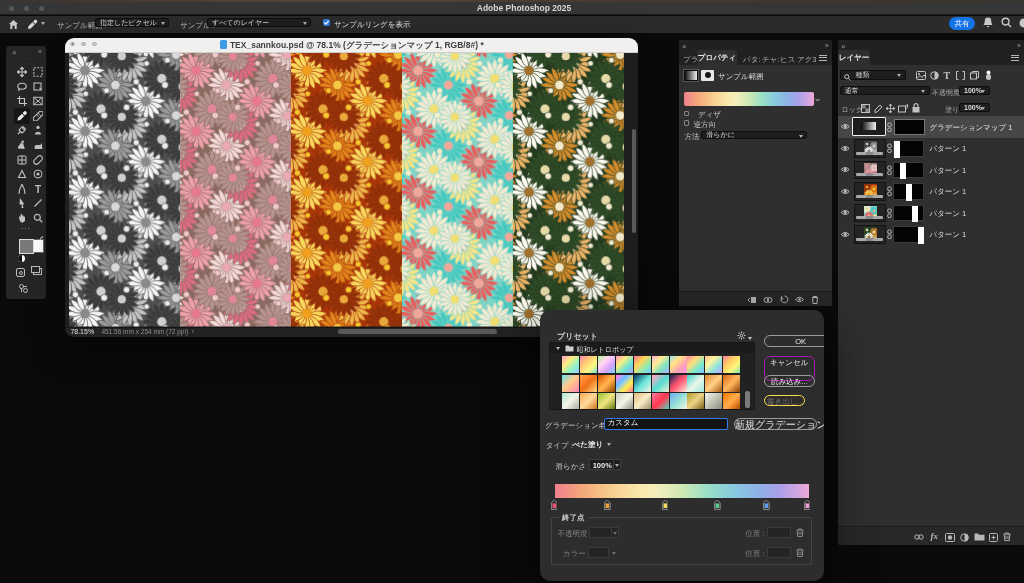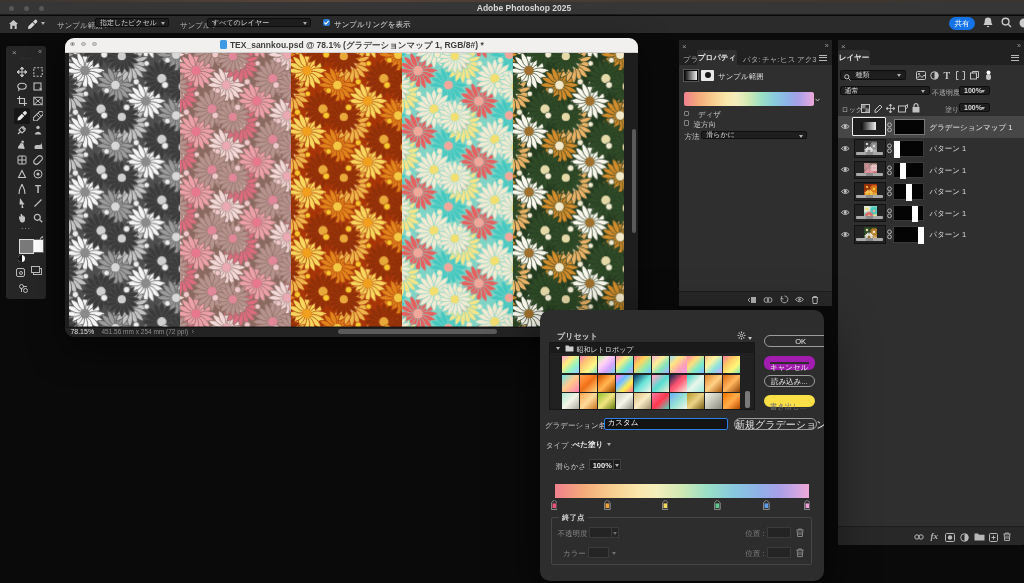--- a/index.html
+++ b/index.html
@@ -861,23 +861,23 @@
       <div class="ab" style="left:75.8px;top:83.5px;width:17.0px;height:16.2px;background:linear-gradient(135deg,#c8c8c0, #f0f0e8, #909088);"></div>
       <div class="ab" style="left:93.7px;top:83.5px;width:17.0px;height:16.2px;background:linear-gradient(135deg,#d0b890, #f0e8d0, #989078);"></div>
       <div class="ab" style="left:111.6px;top:83.5px;width:17.0px;height:16.2px;background:linear-gradient(135deg,#f088a0, #d04858, #70c8b8);"></div>
       <div class="ab" style="left:129.5px;top:83.5px;width:17.0px;height:16.2px;background:linear-gradient(135deg,#80a8d8, #a8d8d0, #f0f0e8);"></div>
       <div class="ab" style="left:147.4px;top:83.5px;width:17.0px;height:16.2px;background:linear-gradient(135deg,#a89850, #e0d0a0, #706030);"></div>
       <div class="ab" style="left:165.3px;top:83.5px;width:17.0px;height:16.2px;background:linear-gradient(135deg,#f0f0e8, #c0c0b8, #888880);"></div>
       <div class="ab" style="left:183.2px;top:83.5px;width:17.0px;height:16.2px;background:linear-gradient(135deg,#c87830, #f0b070, #905020);"></div>
       <div class="ab" style="left:205.3px;top:81.2px;width:4.3px;height:17px;background:#7a7a7a;border-radius:2px;filter:none"></div>
     </div>
     <div class="ab" style="left:223.7px;top:25.5px;width:74px;height:11.8px;border:1px solid #9d9d9d;border-radius:6px;color:#e8e8e8;font-size:7.5px;text-align:center;line-height:11.5px;white-space:nowrap">OK</div>
-    <div class="ab" style="left:223.7px;top:46px;width:51px;height:14px;border:6px solid #a21caf;border-radius:6px;color:#e8e8e8;font-size:7.5px;text-align:center;line-height:11.5px;white-space:nowrap">キャンセル</div>
+    <div class="ab" style="left:223.7px;top:46px;width:51px;height:25px;border:1px solid #a21caf;border-radius:6px;color:#e8e8e8;font-size:7.5px;text-align:center;line-height:11.5px;white-space:nowrap">キャンセル</div>
     <div class="ab" style="left:223.7px;top:65.5px;width:51px;height:11.8px;border:1px solid #9d9d9d;border-radius:6px;color:#e8e8e8;font-size:7.5px;text-align:center;line-height:11.5px;white-space:nowrap">読み込み...</div>
-    <div class="ab" style="left:223.7px;top:85px;width:51px;height:11.8px;border:6px solid #fde047;border-radius:6px;color:#6f6f6f;font-size:7.5px;text-align:left;line-height:11.5px;white-space:nowrap">書き出し...</div>
+    <div class="ab" style="left:223.7px;top:85px;width:41px;height:11.8px;border:1px solid #fde047;border-radius:6px;color:#6f6f6f;font-size:7.5px;text-align:right;line-height:11.5px;white-space:nowrap">書き出し...</div>
     <div class="ab" style="left:5px;top:111.5px;color:#c9c9c9;font-size:7.5px">グラデーション名 :</div>
     <div class="ab" style="left:63.7px;top:108.8px;width:124.6px;height:11.6px;background:#131313;border:1.5px solid #2e7fe8;border-radius:2px;color:#fff;font-size:7.5px;line-height:8.5px;padding:0 3px">カスタム</div>
     <div class="ab" style="left:194px;top:108px;width:82.5px;height:12.5px;border:1px solid #9d9d9d;border-radius:7px;color:#e8e8e8;font-size:10px;line-height:12px;white-space:nowrap">新規グラデーション</div>
     <div class="ab" style="left:5.7px;top:131px;color:#c9c9c9;font-size:7.5px">タイプ :</div>
     <div class="ab" style="left:32.6px;top:130.5px;color:#ececec;font-size:7.5px;font-weight:700">べた塗り</div>
     <div class="ab" style="left:67px;top:133.5px;width:0;height:0;border-left:2.8px solid transparent;border-right:2.8px solid transparent;border-top:3.6px solid #b0b0b0"></div>
     <div class="ab" style="left:15.6px;top:152.5px;color:#c9c9c9;font-size:7.5px">滑らかさ :</div>
     <div class="ab" style="left:48.7px;top:149.3px;width:25px;height:11.2px;background:#1d1d1d;border:1px solid #3e3e3e;color:#ececec;font-size:7.5px;font-weight:700;line-height:11px;padding-left:3px">100%</div>
     <div class="ab" style="left:73.7px;top:149.3px;width:7px;height:11.2px;background:#1d1d1d;border:1px solid #3e3e3e;border-left:none">
       <i style="position:absolute;left:1.2px;top:4px;width:0;height:0;border-left:2.3px solid transparent;border-right:2.3px solid transparent;border-top:3px solid #b0b0b0"></i>

